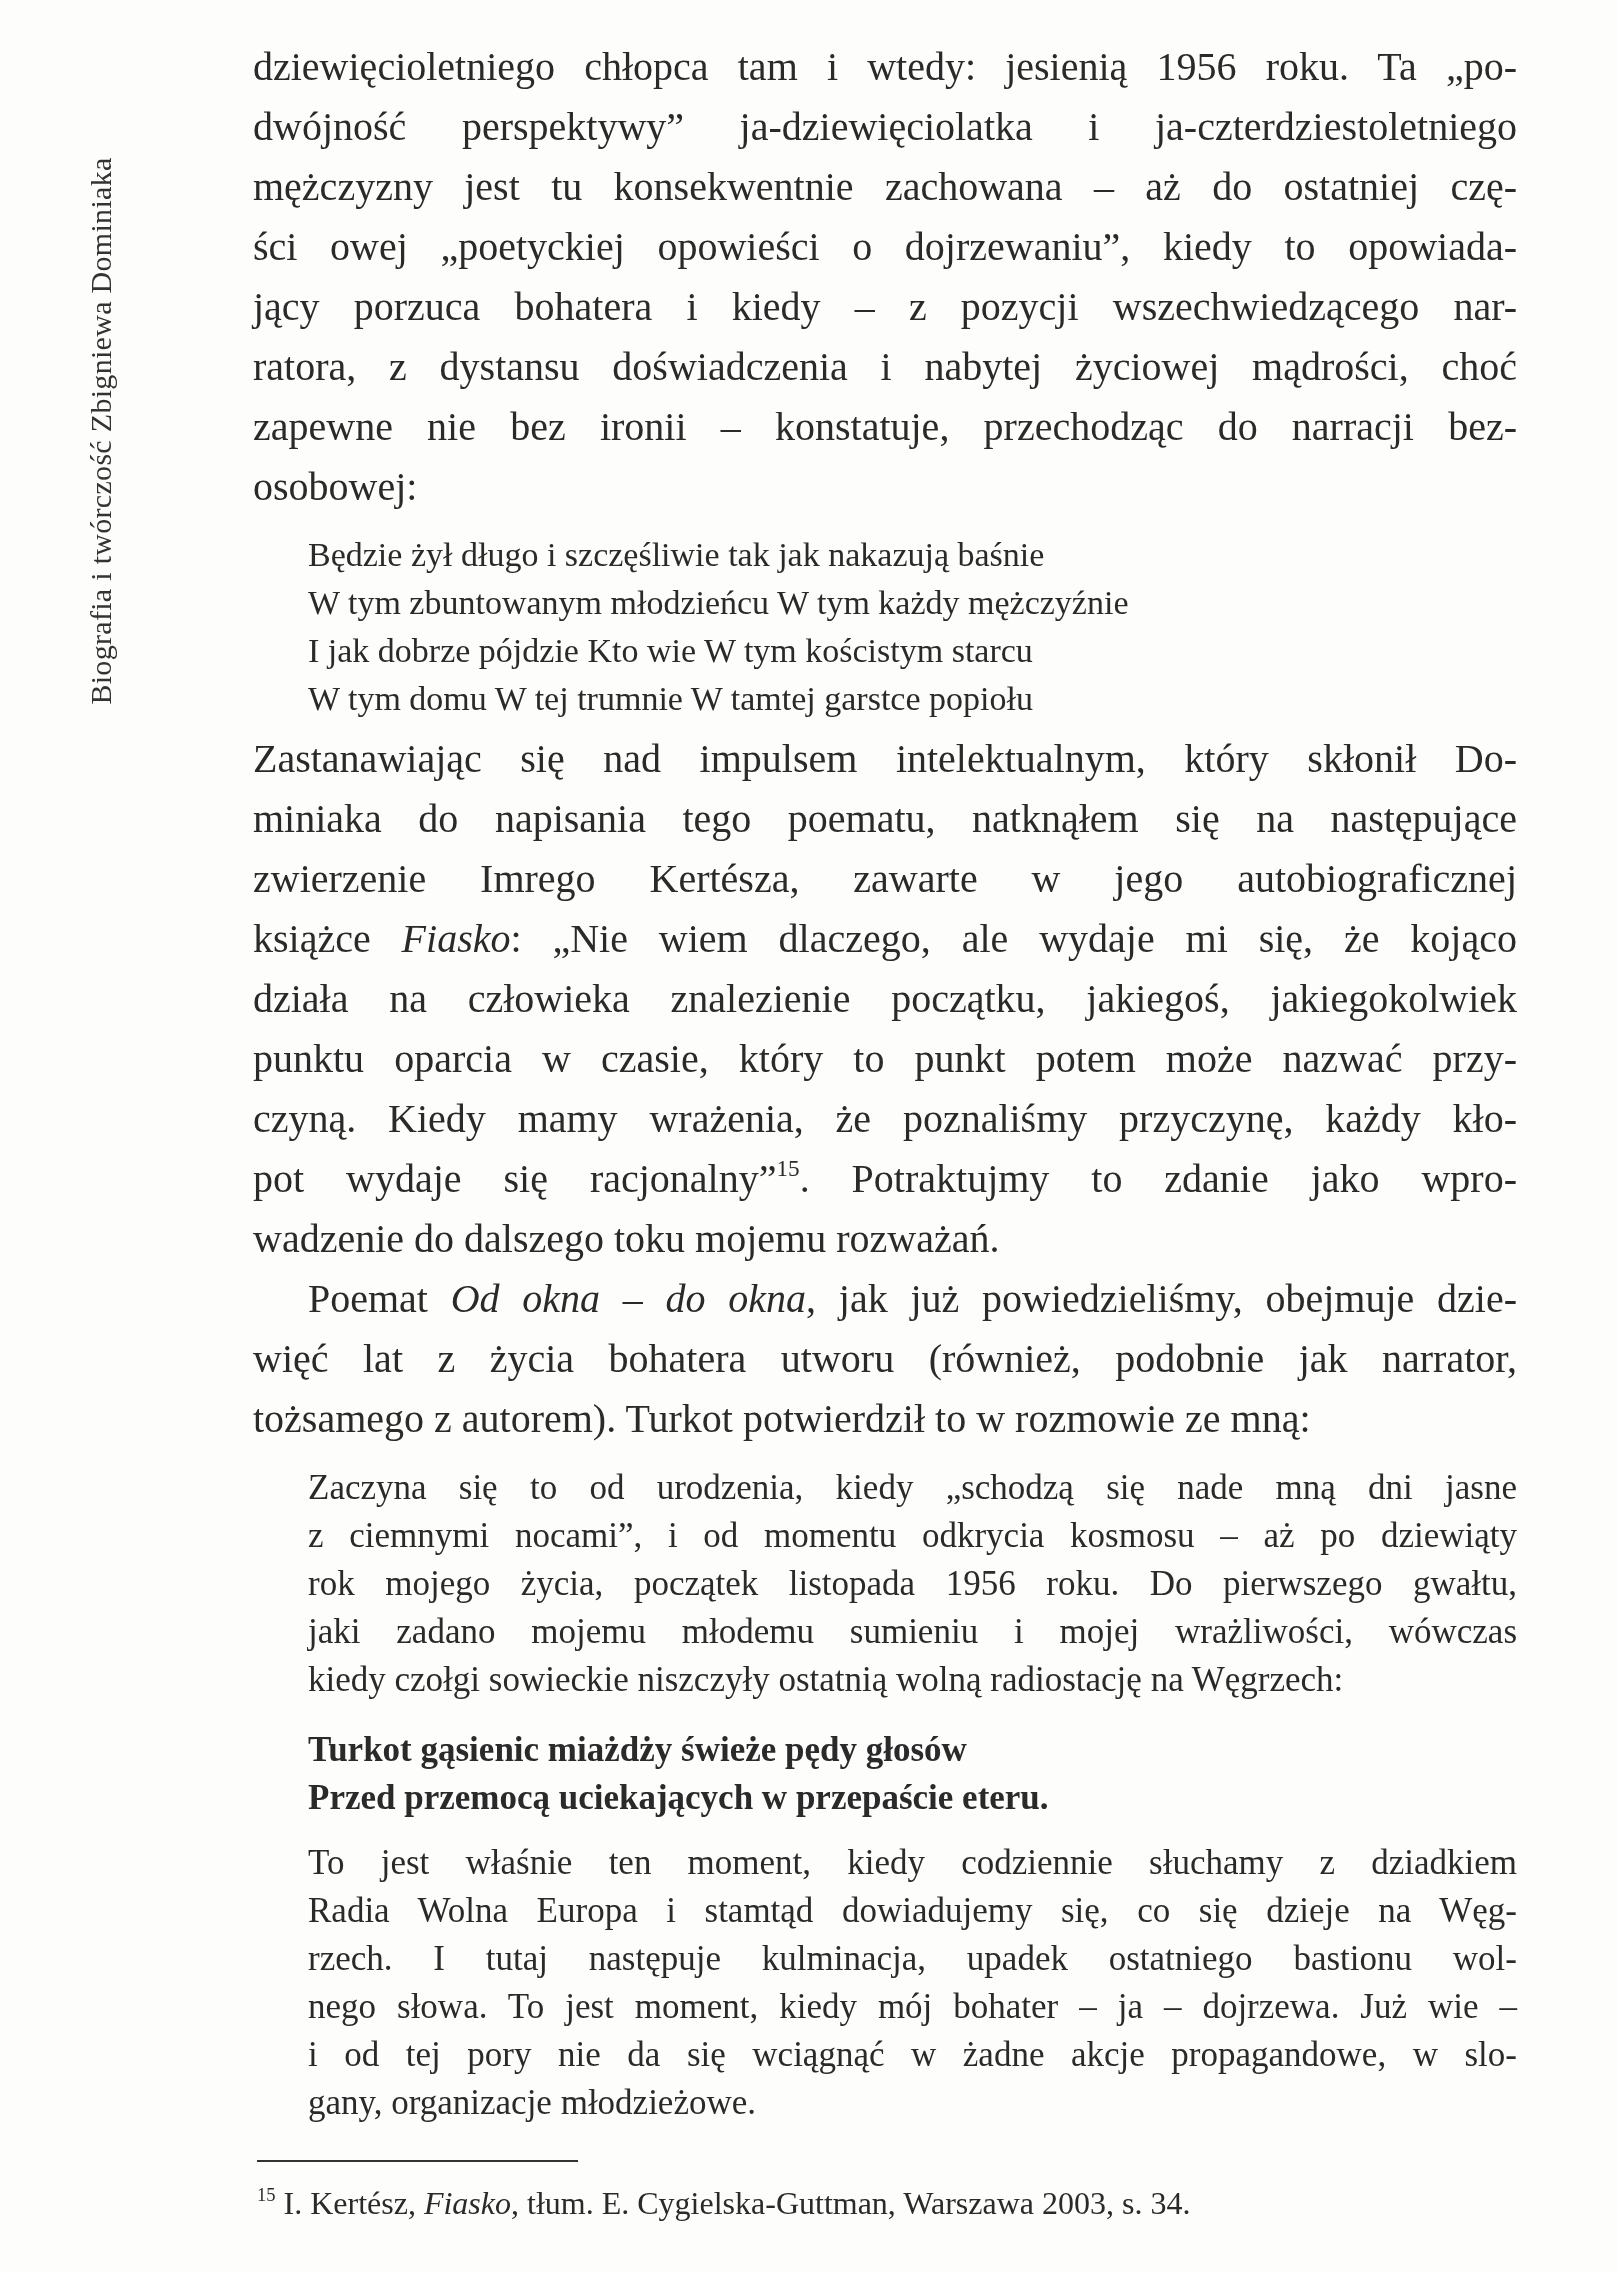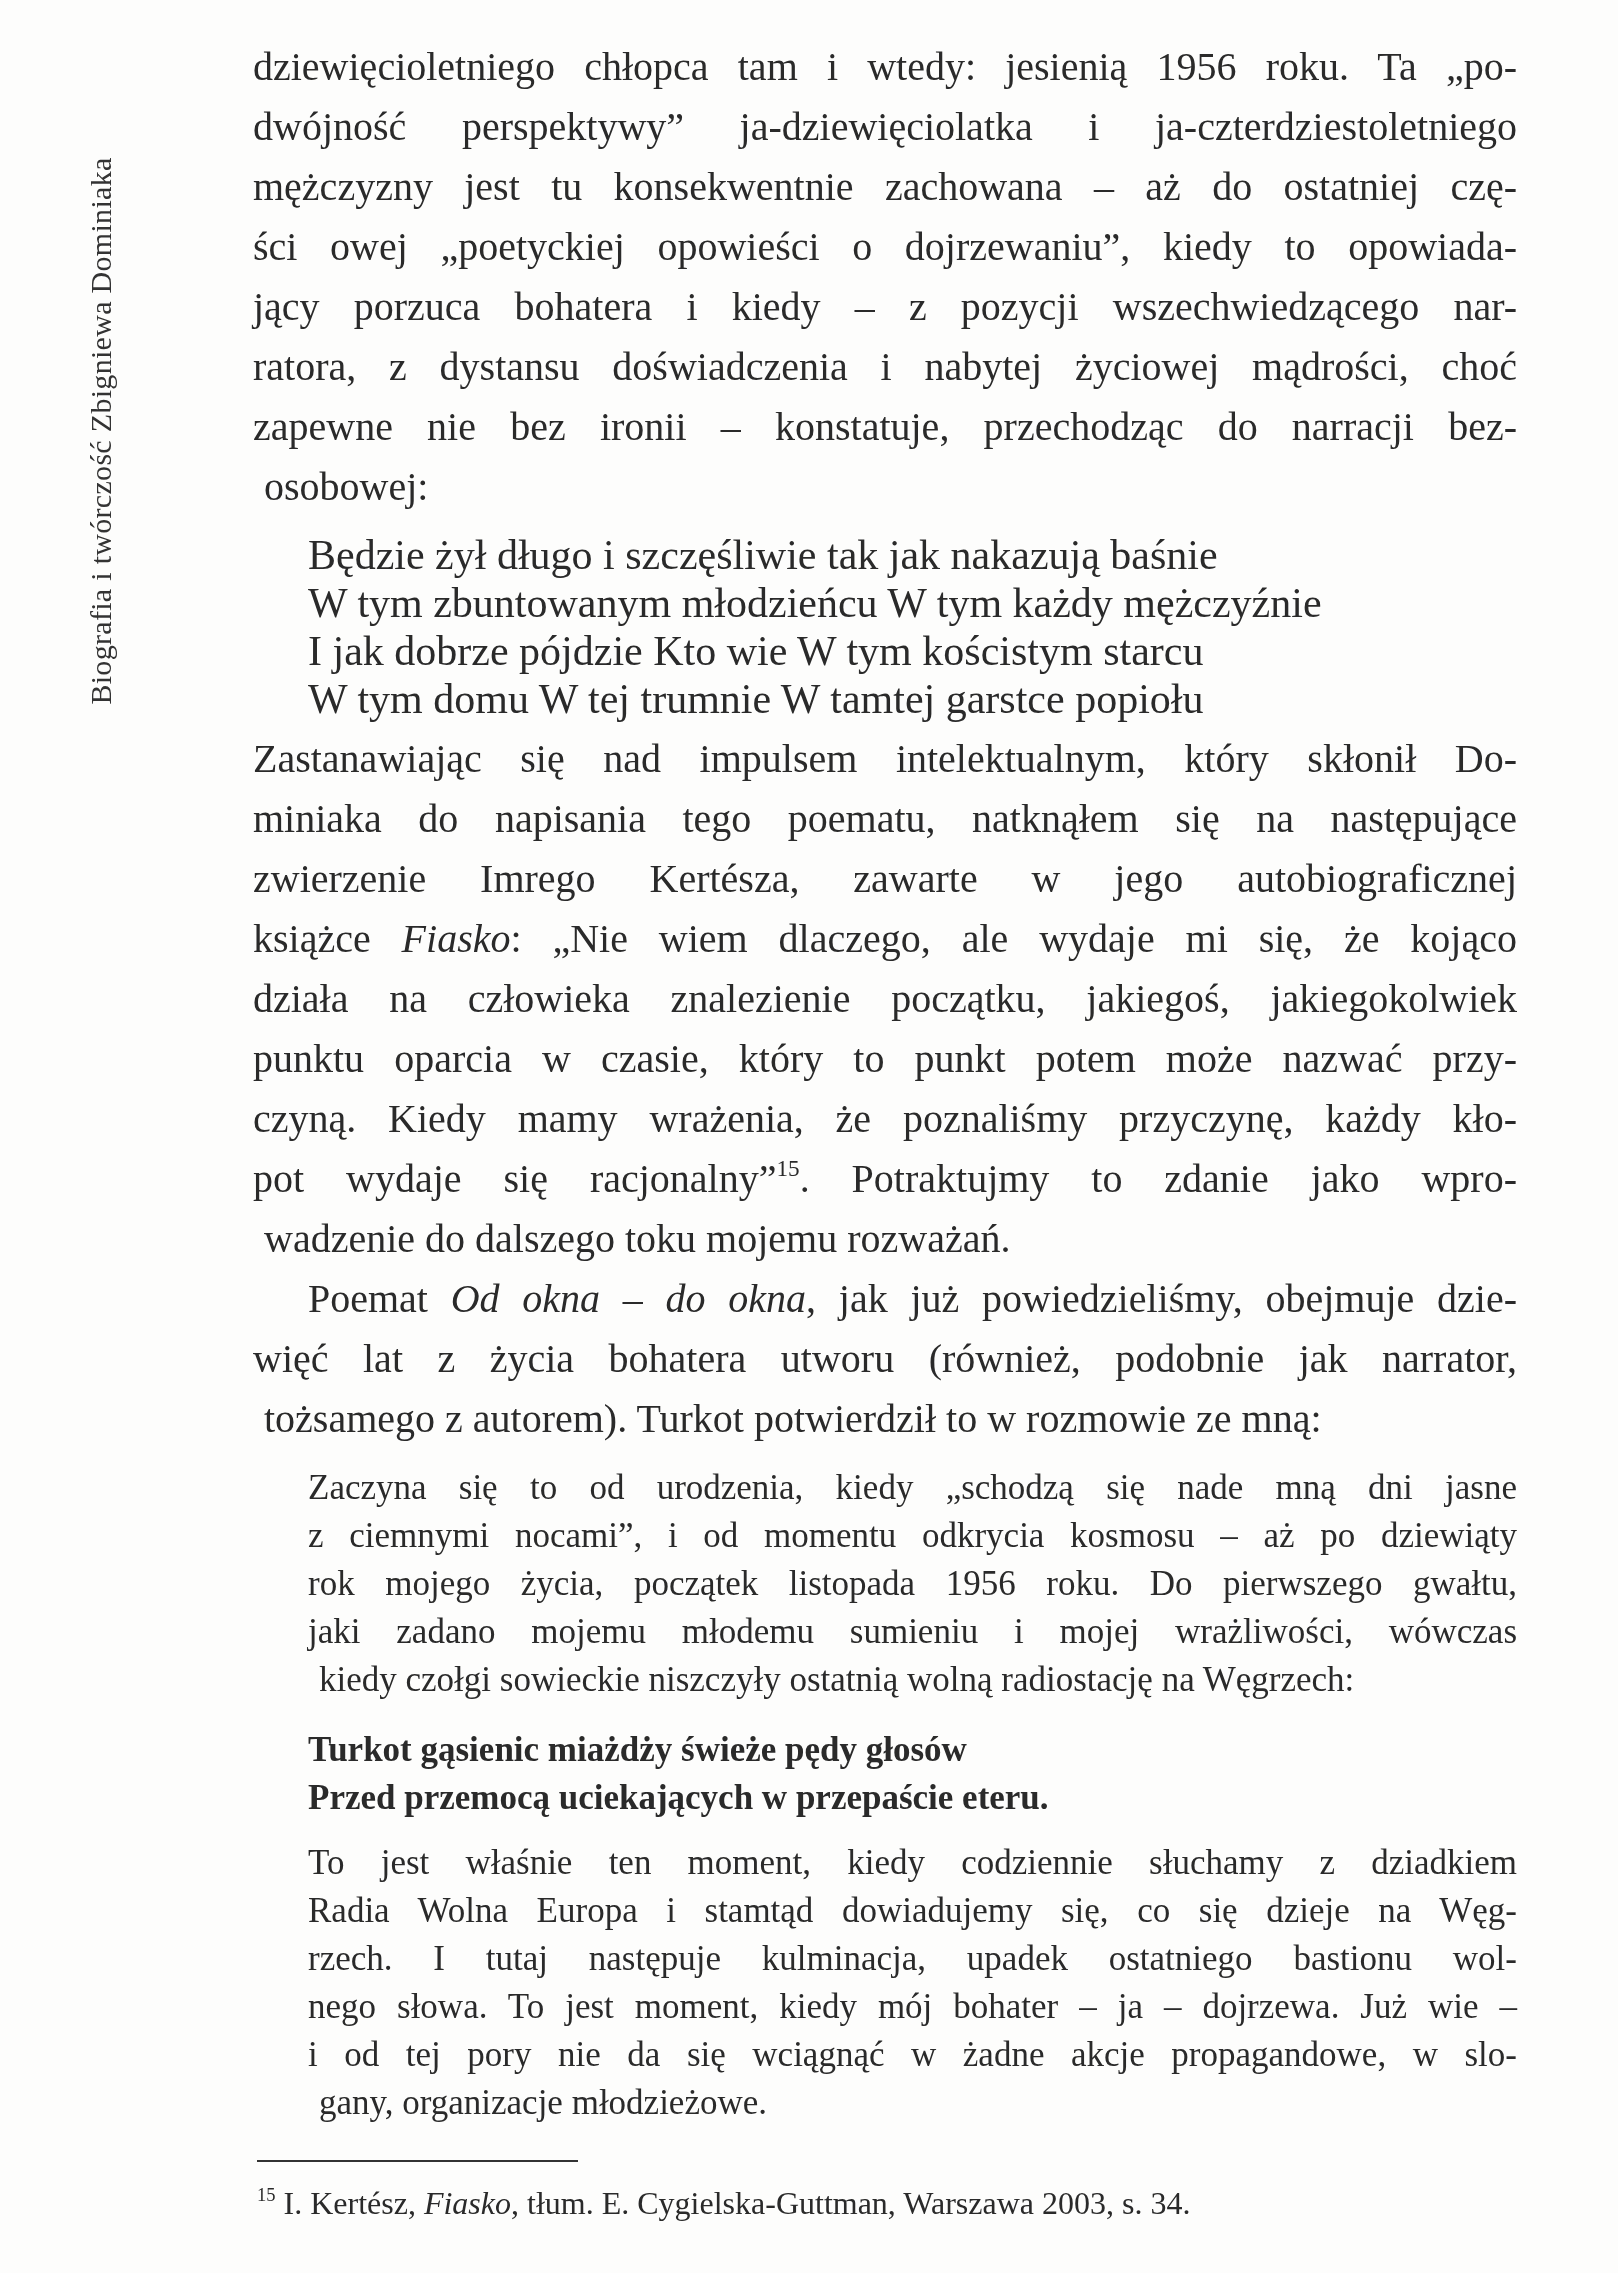--- a/index.html
+++ b/index.html
@@ -32,25 +32,25 @@
     width: 1264px;
   }
   .body-text {
     font-family: "Liberation Serif", serif;
     font-size: 40px;
     line-height: 60px;
     text-align: justify;
     margin: 0;
   }
   .line { display: block; text-align: justify; text-align-last: justify; white-space: nowrap; }
-  .line.last { text-align-last: left; margin-left: 11px; }
+  .line.last { text-align-last: left; }
   .indent { padding-left: 55px; }
   .verse {
     font-family: "Liberation Serif", serif;
-    font-size: 42px;
+    font-size: 34px;
     line-height: 48px;
     margin: 13.7px 0 5.9px 55px;
   }
   .verse .vline { display: block; white-space: nowrap; }
   .quote {
     font-family: "Liberation Serif", serif;
     font-size: 35px;
     line-height: 48px;
     margin: 15.7px 0 0 55px;
   }

